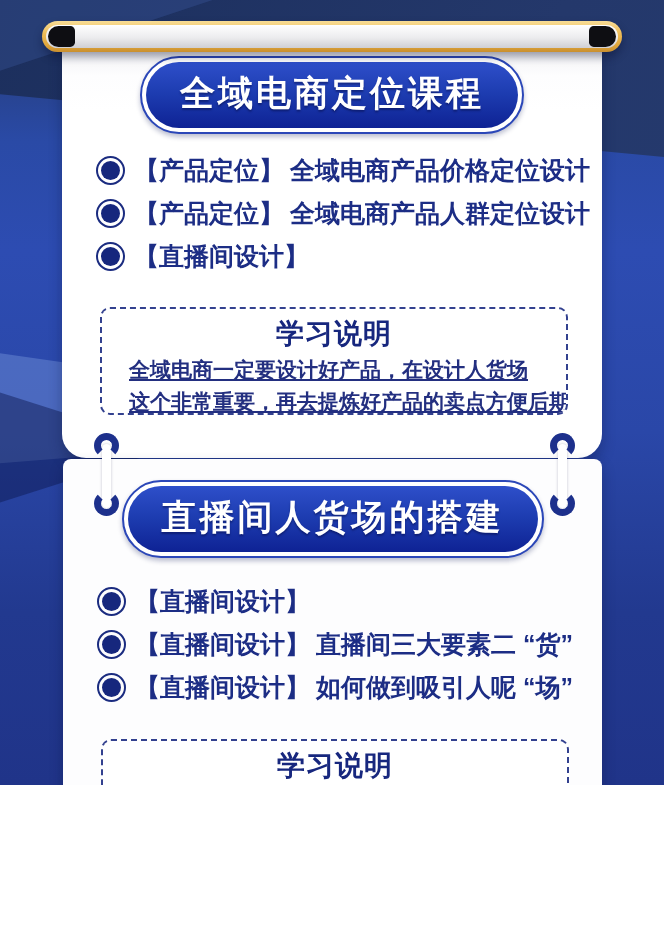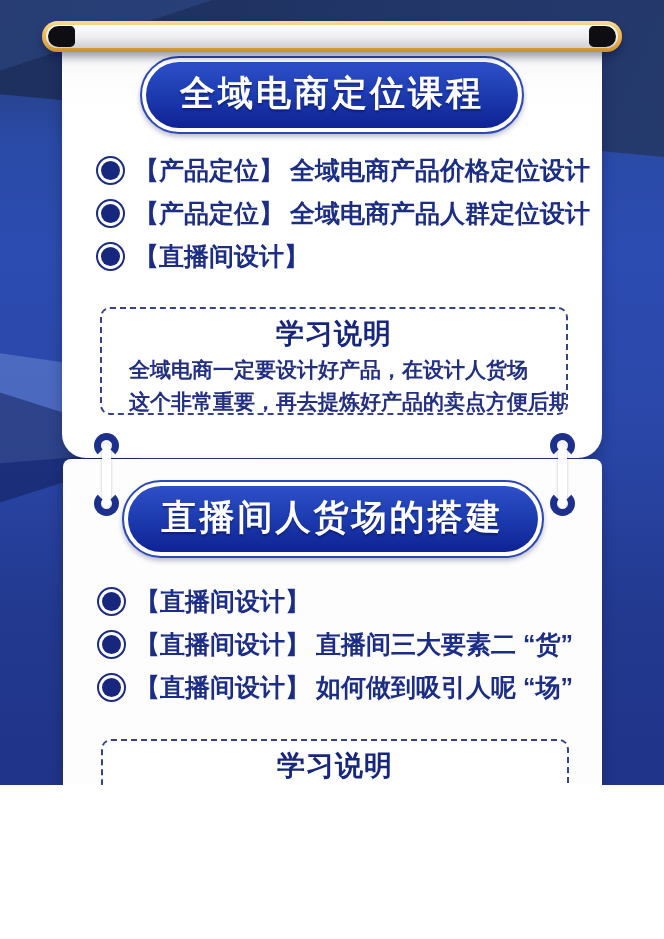--- a/index.html
+++ b/index.html
@@ -64,21 +64,21 @@
   .b-tag{font-size:25px;font-weight:700;color:#1c2d85;margin-right:6px;}
   .b-text{font-size:25px;font-weight:700;color:#1c2d85;}
 
   
   .note{position:absolute;left:38px;width:464px;border:2px dashed #33418f;border-radius:10px;
     padding:6px 0 10px 0;overflow:hidden;background:#ffffff;}
   .note.n1{top:267px;height:88px;}
   .note.n2{top:280px;height:84px;}
   .note-title{text-align:center;font-size:28px;font-weight:800;color:#17277e;letter-spacing:1px;}
   .note-line{padding-left:27px;font-size:21px;font-weight:600;color:#232f80;
-    line-height:31px;white-space:nowrap;margin-top:1px;}
+    line-height:31px;white-space:nowrap;margin-top:1px;text-decoration:underline;}
 </style>
 </head>
 <body>
 
 <div class="poster">
 
   <div class="bg">
     <div class="bg-shape bg-top"></div>
     <div class="bg-shape bg-top-corner"></div>
     <div class="bg-shape bg-sheen"></div>

